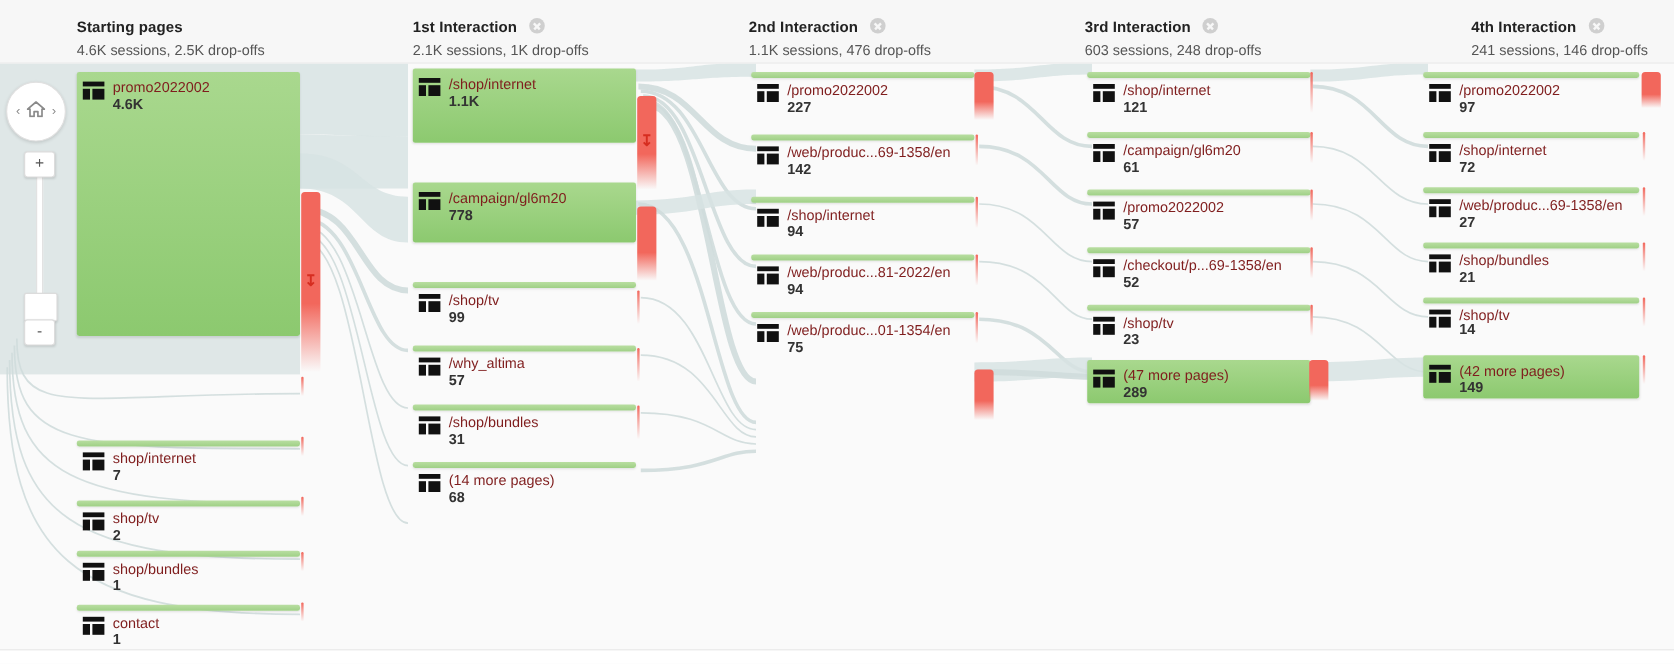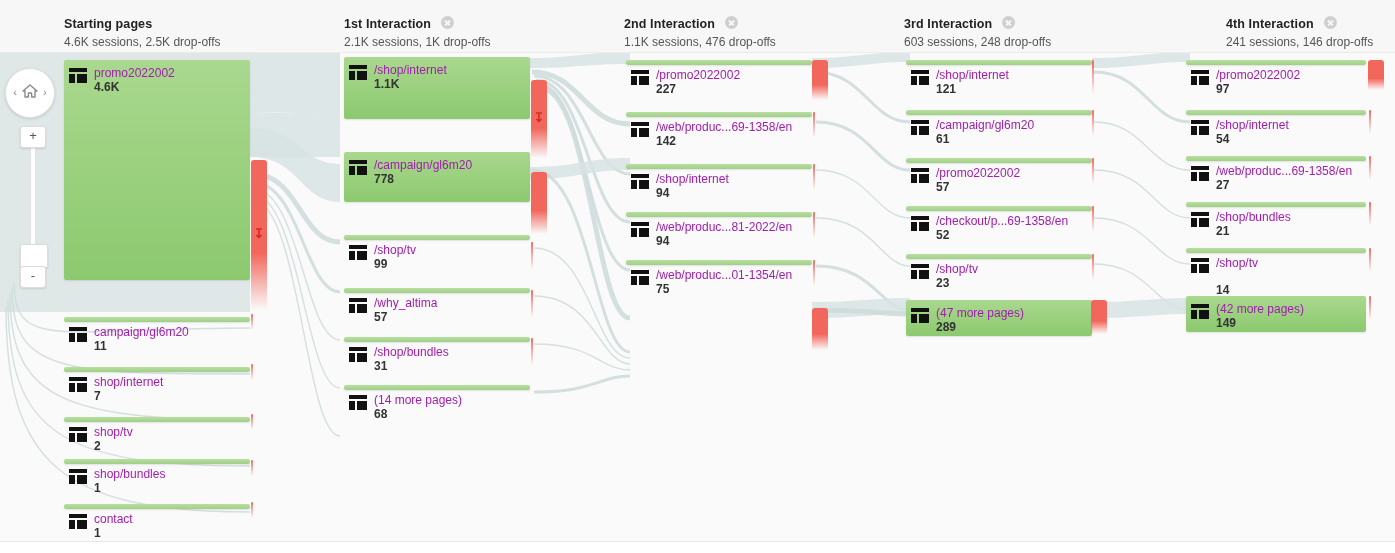--- a/index.html
+++ b/index.html
@@ -84,21 +84,21 @@
     position:absolute;left:0;top:0;width:100%;
     background:linear-gradient(to bottom,#a9d88e,#8cc96f);
     border-radius:2px;
     box-shadow:0 1px 2px rgba(0,0,0,.10);
   }
   .node.thin .bar{
     background:linear-gradient(to bottom,#b9deA1,#9fd086);
   }
   .node .lbl{
     position:absolute;left:30px;top:0;white-space:nowrap;
-    font-size:12px;color:#a21caf;line-height:14px;
+    font-size:12px;color:#7f1d1d;line-height:14px;
   }
   .node .val{
     position:absolute;left:30px;white-space:nowrap;
     font-size:12px;font-weight:bold;color:#333;line-height:14px;
   }
   .pageicon{
     position:absolute;left:5px;width:18px;height:15px;
   }
   .pageicon .top{position:absolute;left:0;top:0;width:18px;height:4px;background:#111;}
   .pageicon .bl{position:absolute;left:0;top:6px;width:6px;height:9px;background:#111;}
@@ -189,30 +189,20 @@
   <div class="node" style="left: 64px; top: 8px; width: 186px; height: 220px;">
         <div class="bar" style="height: 220px;"></div>
         <div class="pageicon" style="top: 8px;">
           <span class="top"></span>
           <span class="bl"></span>
           <span class="br"></span>
         </div>
         <div class="lbl" style="top: 6px;">promo2022002</div>
         <div class="val" style="top: 20px;">4.6K</div>
       </div>
-      <div class="node thin" style="left: 64px; top: 265px; width: 186px; height: 36px;">
-        <div class="bar" style="height: 5px;"></div>
-        <div class="pageicon" style="top: 10px;">
-          <span class="top"></span>
-          <span class="bl"></span>
-          <span class="br"></span>
-        </div>
-        <div class="lbl" style="top: 8px;">campaign/gl6m20</div>
-        <div class="val" style="top: 22px;">11</div>
-      </div>
       <div class="node thin" style="left: 64px; top: 315px; width: 186px; height: 36px;">
         <div class="bar" style="height: 5px;"></div>
         <div class="pageicon" style="top: 10px;">
           <span class="top"></span>
           <span class="bl"></span>
           <span class="br"></span>
         </div>
         <div class="lbl" style="top: 8px;">shop/internet</div>
         <div class="val" style="top: 22px;">7</div>
       </div>
@@ -427,21 +417,21 @@
         <div class="val" style="top: 22px;">97</div>
       </div>
       <div class="node thin" style="left: 1186px; top: 58px; width: 180px; height: 36px;">
         <div class="bar" style="height: 5px;"></div>
         <div class="pageicon" style="top: 10px;">
           <span class="top"></span>
           <span class="bl"></span>
           <span class="br"></span>
         </div>
         <div class="lbl" style="top: 8px;">/shop/internet</div>
-        <div class="val" style="top: 22px;">54</div>
+        <div class="val" style="top: 22px;">72</div>
       </div>
       <div class="node thin" style="left: 1186px; top: 104px; width: 180px; height: 36px;">
         <div class="bar" style="height: 5px;"></div>
         <div class="pageicon" style="top: 10px;">
           <span class="top"></span>
           <span class="bl"></span>
           <span class="br"></span>
         </div>
         <div class="lbl" style="top: 8px;">/web/produc...69-1358/en</div>
         <div class="val" style="top: 22px;">27</div>
@@ -457,21 +447,21 @@
         <div class="val" style="top: 22px;">21</div>
       </div>
       <div class="node thin" style="left: 1186px; top: 196px; width: 180px; height: 36px;">
         <div class="bar" style="height: 5px;"></div>
         <div class="pageicon" style="top: 10px;">
           <span class="top"></span>
           <span class="bl"></span>
           <span class="br"></span>
         </div>
         <div class="lbl" style="top: 8px;">/shop/tv</div>
-        <div class="val" style="top: 35px;">14</div>
+        <div class="val" style="top: 19px;">14</div>
       </div>
       <div class="node" style="left: 1186px; top: 244px; width: 180px; height: 36px;">
         <div class="bar" style="height: 36px;"></div>
         <div class="pageicon" style="top: 8px;">
           <span class="top"></span>
           <span class="bl"></span>
           <span class="br"></span>
         </div>
         <div class="lbl" style="top: 6px;">(42 more pages)</div>
         <div class="val" style="top: 20px;">149</div>

